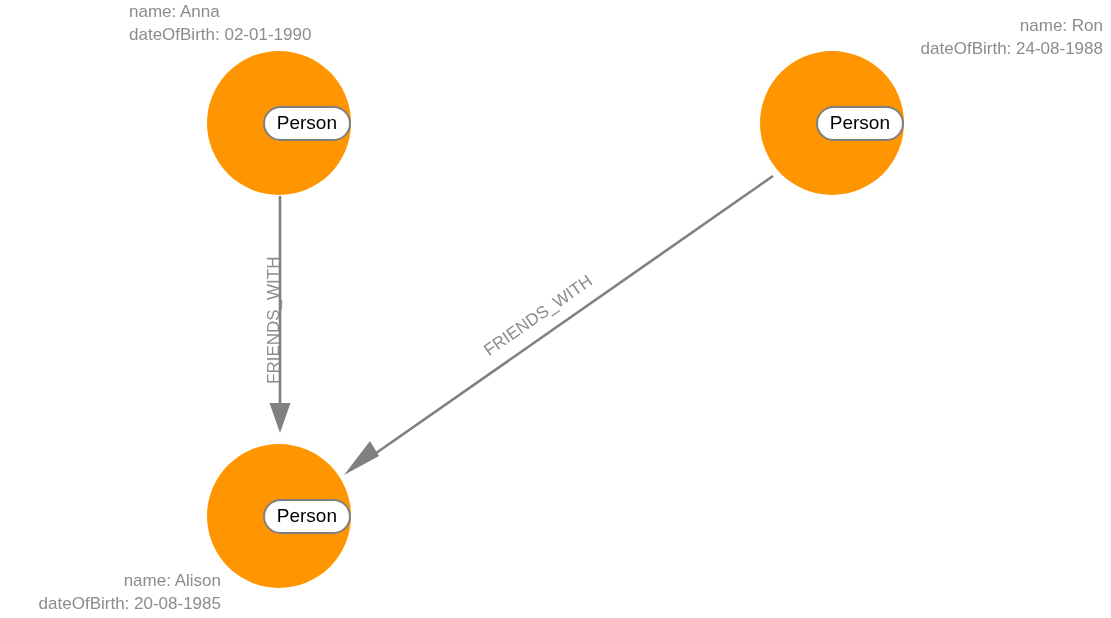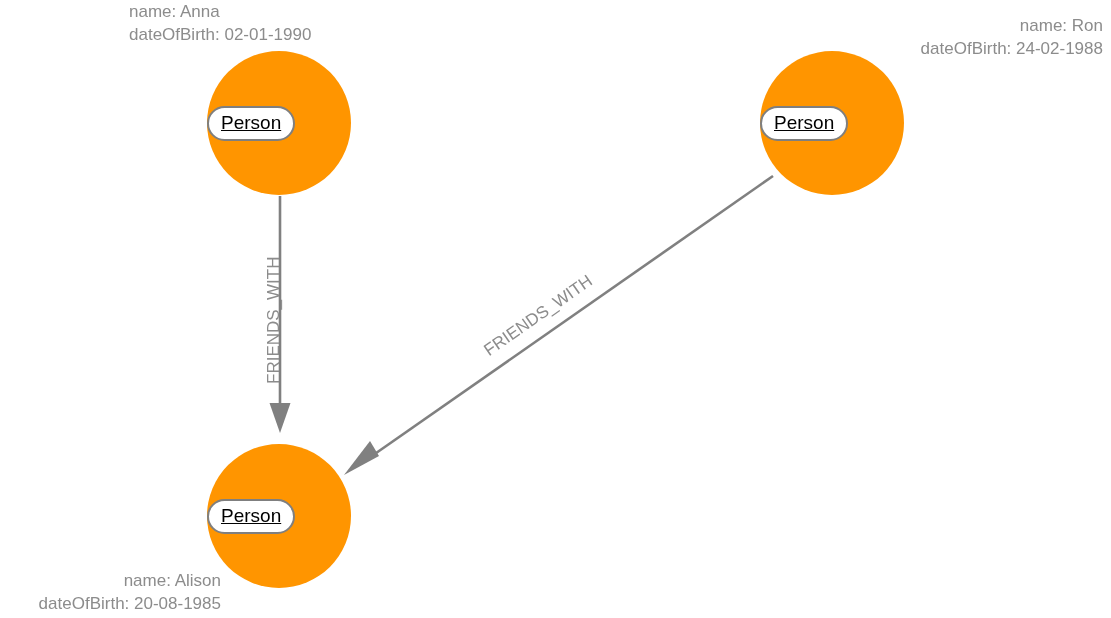--- a/index.html
+++ b/index.html
@@ -24,22 +24,21 @@
     top: 0;
     width: 1111px;
     height: 618px;
   }
   
   .node {
     position: absolute;
     border-radius: 50%;
     display: flex;
     align-items: center;
-    justify-content: flex-start;
-    text-decoration: underline;
+    justify-content: flex-end;
   }
   
   .node-caption {
     background: #ffffff;
     border: 2.5px solid #7f7f7f;
     border-radius: 18px;
     color: #000000;
     font-size: 19px;
     line-height: 1;
     padding: 5px 12px 7px 12px;
@@ -92,21 +91,21 @@
   <div class="props align-center" style="left:129px; top:0px; width:300px;">
     <span class="prop-line">name: Anna</span>
     <span class="prop-line">dateOfBirth: 02-01-1990</span>
   </div>
 
   <div class="node" style="left:760px; top:51px; width:144px; height:144px; background:#ff9500;">
     <span class="node-caption">Person</span>
   </div>
   <div class="props align-right" style="left:803px; top:14px; width:300px;">
     <span class="prop-line">name: Ron</span>
-    <span class="prop-line">dateOfBirth: 24-02-1988</span>
+    <span class="prop-line">dateOfBirth: 24-08-1988</span>
   </div>
 
   <div class="node" style="left:207px; top:444px; width:144px; height:144px; background:#ff9500;">
     <span class="node-caption">Person</span>
   </div>
   <div class="props align-right" style="left:-79px; top:569px; width:300px;">
     <span class="prop-line">name: Alison</span>
     <span class="prop-line">dateOfBirth: 20-08-1985</span>
   </div>
 

